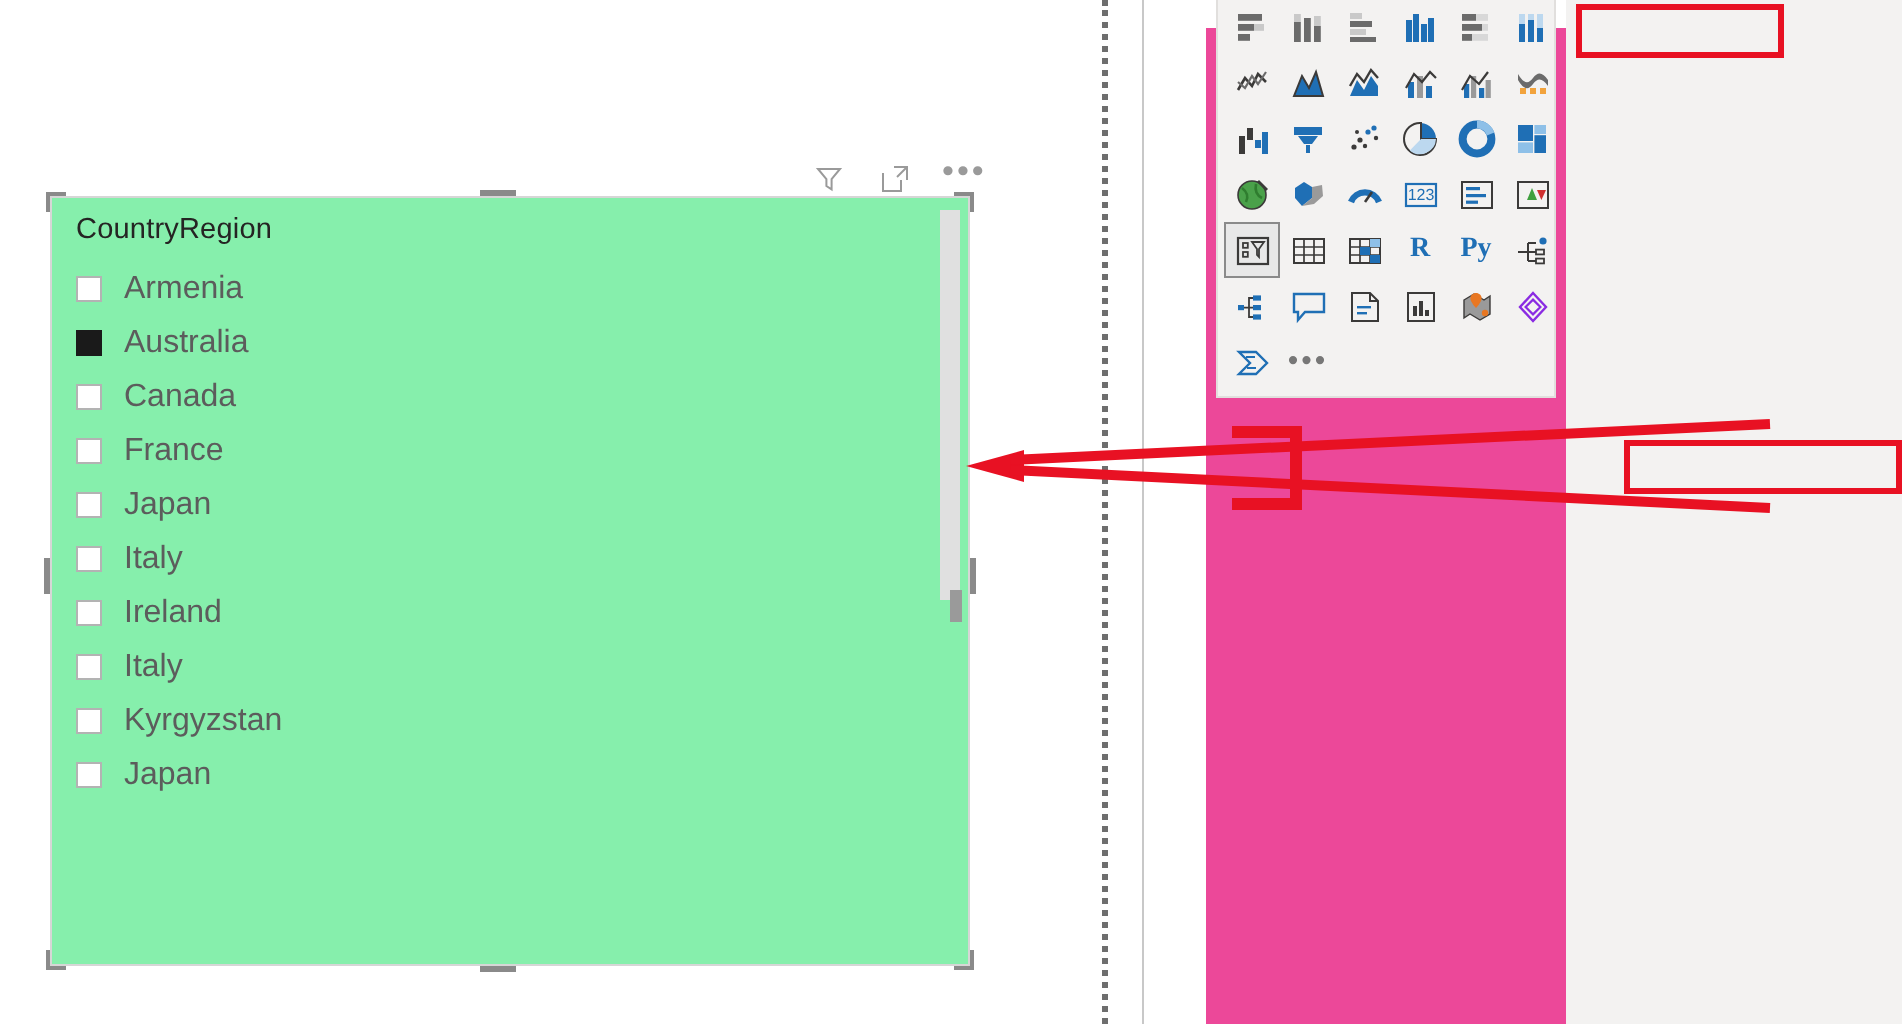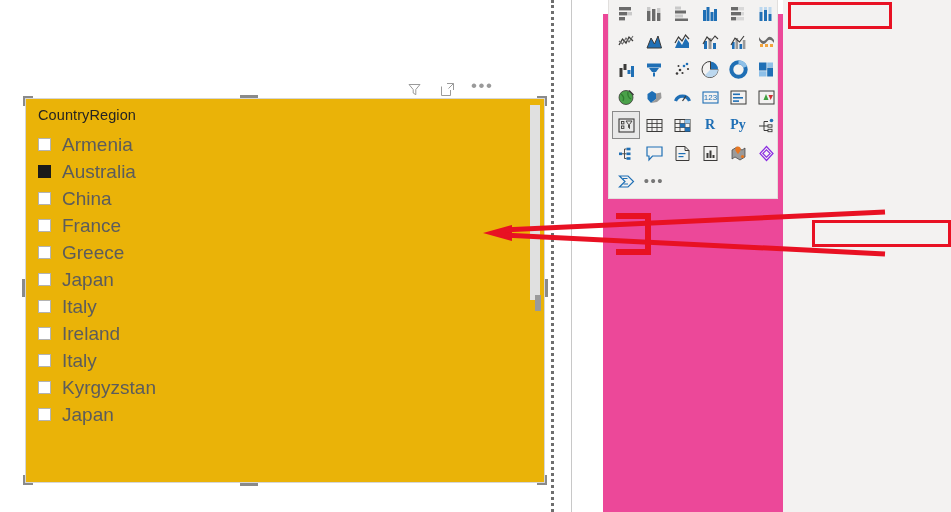--- a/index.html
+++ b/index.html
@@ -17,35 +17,35 @@
   #canvas { position:absolute; left:0; top:0; width:548px; height:512px; background:#fff; }
 
   
   .vis-header { position:absolute; left:405px; top:80px; display:flex; gap:15px; align-items:center; }
   .vh-icon { width:18px; height:18px; display:flex; align-items:center; justify-content:center; color:#9a9a9a; cursor:pointer; }
   .vh-icon svg { display:block; }
   .vh-dots { font-size:17px; line-height:8px; color:#9a9a9a; letter-spacing:1.5px; cursor:pointer; padding-bottom:6px;}
 
   
   #slicer {
-    position:absolute; left:25px; top:98px; width:520px; height:385px;
-    border:1px solid #d6d6d6; background:#eab308;
+    position:absolute; left:25px; top:98px; width:460px; height:385px;
+    border:1px solid #d6d6d6; background:#86efac;
   }
   #slicer-title {
     position:absolute; left:12px; top:8px; font-size:14.5px; color:#252423;
     letter-spacing:0.1px;
   }
   #slicer-items { position:absolute; left:12px; top:32px; right:24px; }
   .sl-item { display:flex; align-items:center; height:27px; }
   .sl-cb {
     width:13px; height:13px; border:1px solid #b3b3b3; background:#fff;
     margin-right:11px; flex:0 0 auto;
   }
   .sl-cb.sel { background:#1a1a1a; border-color:#1a1a1a; }
-  .sl-label { font-size:19px; color:#5c5c5c; }
+  .sl-label { font-size:16px; color:#5c5c5c; }
 
   
   #sl-scroll-track {
     position:absolute; right:4px; top:6px; width:10px; height:372px;
   }
   #sl-scroll-thumb {
     position:absolute; right:4px; top:6px; width:10px; height:195px;
     background:#e0e0e0;
   }
   #sl-scroll-grip {
@@ -126,29 +126,25 @@
         <div class="sl-item">
           <span class="sl-cb"></span>
           <span class="sl-label">Armenia</span>
         </div>
         <div class="sl-item">
           <span class="sl-cb sel"></span>
           <span class="sl-label">Australia</span>
         </div>
         <div class="sl-item">
           <span class="sl-cb"></span>
-          <span class="sl-label">China</span>
+          <span class="sl-label">Canada</span>
         </div>
         <div class="sl-item">
           <span class="sl-cb"></span>
           <span class="sl-label">France</span>
-        </div>
-        <div class="sl-item">
-          <span class="sl-cb"></span>
-          <span class="sl-label">Greece</span>
         </div>
         <div class="sl-item">
           <span class="sl-cb"></span>
           <span class="sl-label">Japan</span>
         </div>
         <div class="sl-item">
           <span class="sl-cb"></span>
           <span class="sl-label">Italy</span>
         </div>
         <div class="sl-item">

